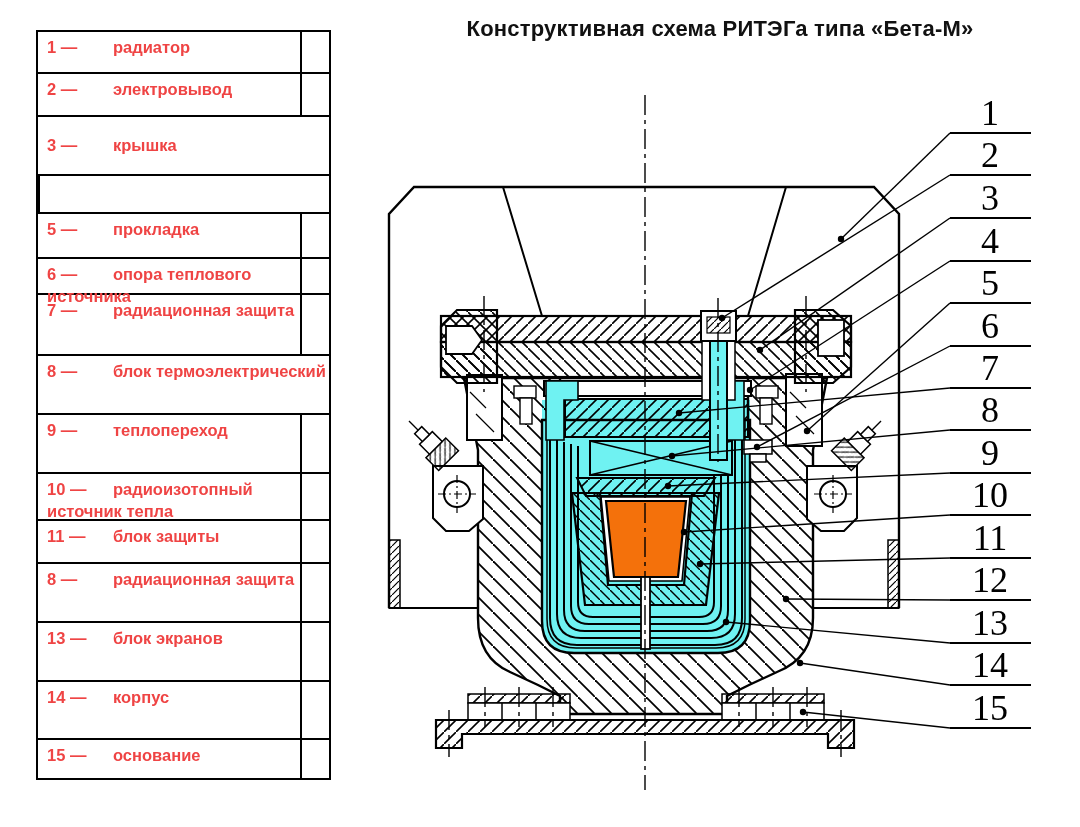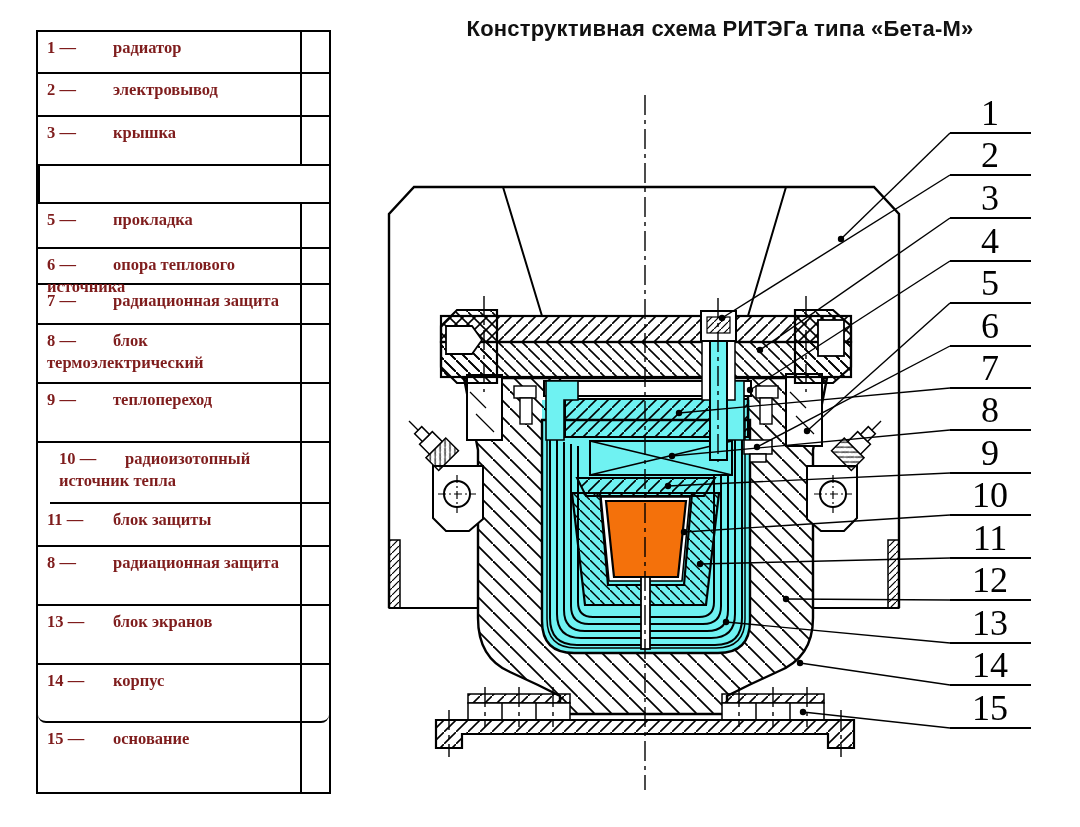--- a/index.html
+++ b/index.html
@@ -9,31 +9,31 @@
   
   #title{position:absolute;left:400px;top:16px;width:640px;text-align:center;
     font-size:22px;font-weight:bold;color:#111;letter-spacing:.2px;}
 
   
   #legend{position:absolute;left:36px;top:30px;width:295px;border:2px solid #000;
     box-sizing:border-box;background:#fff;}
   .leg-row{display:flex;border-bottom:2px solid #000;box-sizing:border-box;}
   .leg-row:last-child{border-bottom:none;}
   .leg-main{flex:1;padding:5px 3px 4px 9px;font-size:16.5px;font-weight:bold;
-    color:#7f1d1d;line-height:1.32;font-family:Liberation Serif, serif;}
+    color:#ef4444;line-height:1.32;}
   .leg-prefix{display:inline-block;width:66px;}
   .leg-side{width:29px;border-left:2px solid #000;box-sizing:border-box;}
   .leg-row:nth-child(1){height:42px;}  .leg-row:nth-child(2){height:43px;}
-  .leg-row:nth-child(3){height:49px;}  .leg-row:nth-child(4){height:38px;}
+  .leg-row:nth-child(3){height:59px;align-items:center;}  .leg-row:nth-child(4){height:38px;}
   .leg-row:nth-child(5){height:45px;}  .leg-row:nth-child(6){height:36px;}
-  .leg-row:nth-child(7){height:40px;}  .leg-row:nth-child(8){height:59px;}
-  .leg-row:nth-child(9){height:59px;}  .leg-row:nth-child(10){height:61px;margin-left:12px;}
+  .leg-row:nth-child(7){height:61px;}  .leg-row:nth-child(8){height:59px;flex-direction:column;}
+  .leg-row:nth-child(9){height:59px;}  .leg-row:nth-child(10){height:47px;}
   .leg-row:nth-child(11){height:43px;} .leg-row:nth-child(12){height:59px;}
-  .leg-row:nth-child(13){height:59px;} .leg-row:nth-child(14){height:58px;border-radius:8px;}
-  .leg-row:nth-child(15){height:69px;gap:12px;}
+  .leg-row:nth-child(13){height:59px;} .leg-row:nth-child(14){height:58px;}
+  .leg-row:nth-child(15){height:38px;gap:12px;}
 
   
   #drawing{position:absolute;left:0;top:0;}
   .callout-num{font-family:"Liberation Serif","DejaVu Serif",serif;font-size:36px;fill:#000;}
 </style>
 </head>
 <body>
 
 <div id="stage">
 

